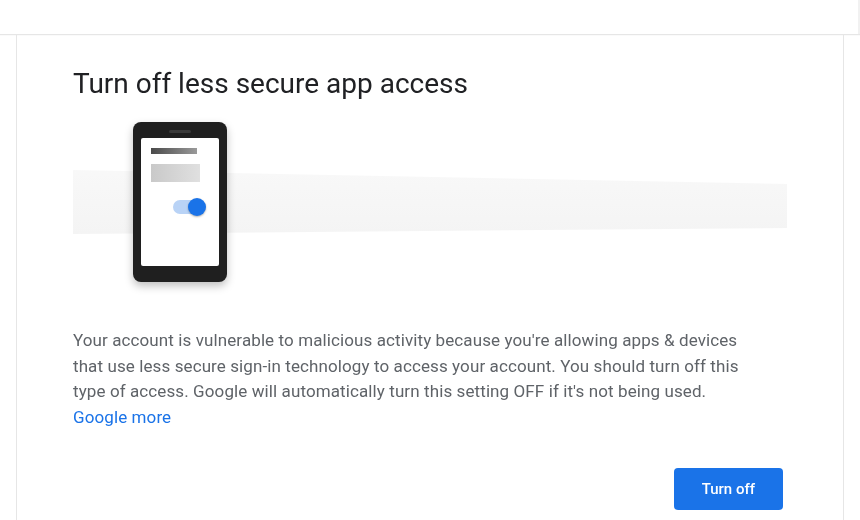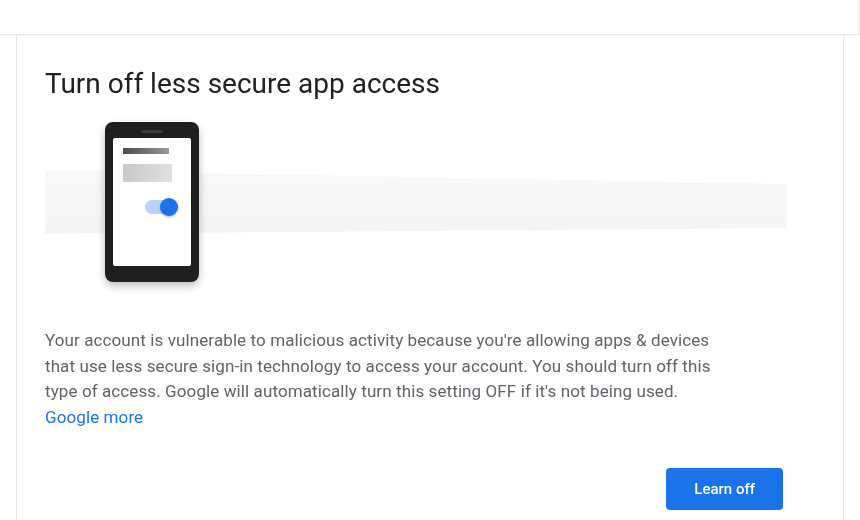--- a/index.html
+++ b/index.html
@@ -21,21 +21,21 @@
     height: 34px;
     width: 2px;
     float: right;
     background: #f1f1f1;
   }
   .card {
     margin: 0 16px;
     border: 1px solid #e6e6e6;
     border-top: none;
     border-bottom: none;
-    padding: 32px 56px 0 28px;
+    padding: 32px 56px 0 56px;
     box-sizing: border-box;
     height: calc(520px - 34px);
     position: relative;
   }
   h1.title {
     font-size: 28px;
     font-weight: 400;
     margin: 0 0 22px 0;
     letter-spacing: 0;
     color: #202124;
@@ -162,16 +162,16 @@
         </div>
       </div>
     </div>
   </div>
 
   <p class="body-text">
     <span>Your account is vulnerable to malicious activity because you're allowing apps &amp; devices that use less secure sign-in technology to access your account. You should turn off this type of access. Google will automatically turn this setting OFF if it's not being used. </span><a class="learn-more" href="#">Google more</a>
   </p>
 
   <div class="button-row">
-    <button class="primary-btn">Learn off</button>
+    <button class="primary-btn">Turn off</button>
   </div>
 
 </div>
 
 </body></html>

